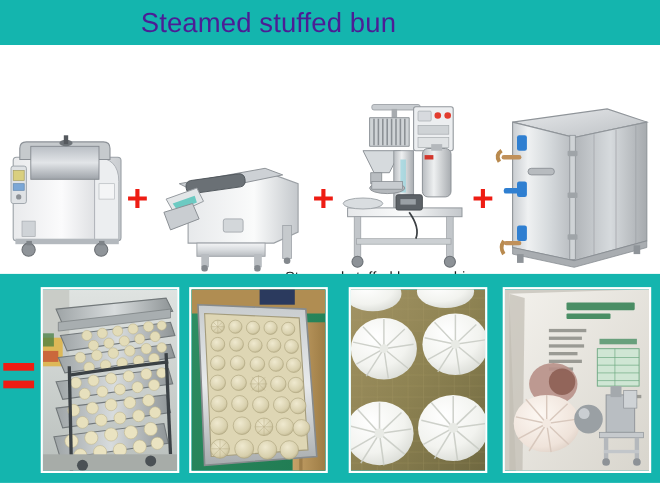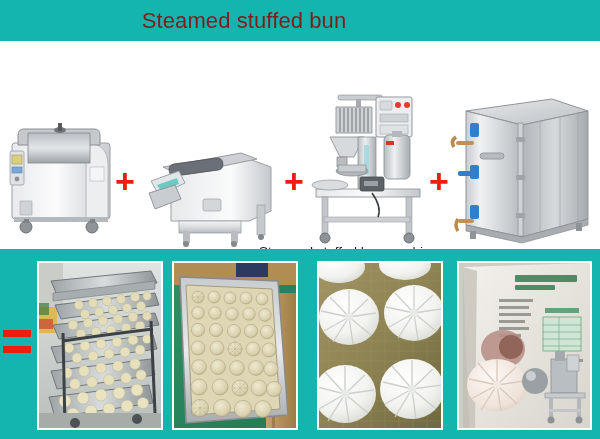--- a/index.html
+++ b/index.html
@@ -21,23 +21,23 @@
     left: 0; top: 0;
     width: 600px;
     height: 41px;
     background: #14b5ae;
   }
   .header-title {
     position: absolute;
     left: 0; top: 2px;
     width: 488px;
     text-align: center;
-    font-size: 22px;
+    font-size: 25px;
     line-height: 38px;
-    color: #7f1d1d;
+    color: #4c1d95;
     letter-spacing: 0.1px;
     white-space: nowrap;
   }
 
   
   .machine-band {
     position: absolute;
     left: 0; top: 41px;
     width: 600px;
     height: 206px;

